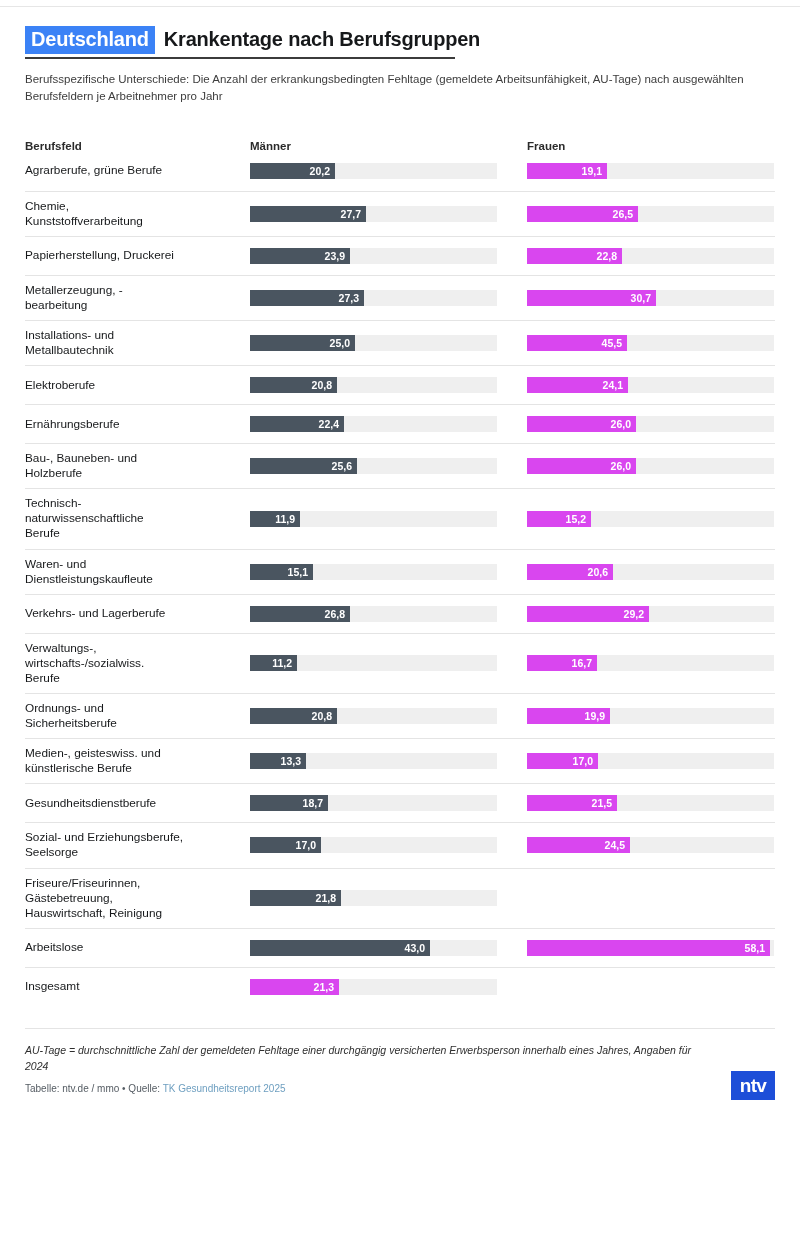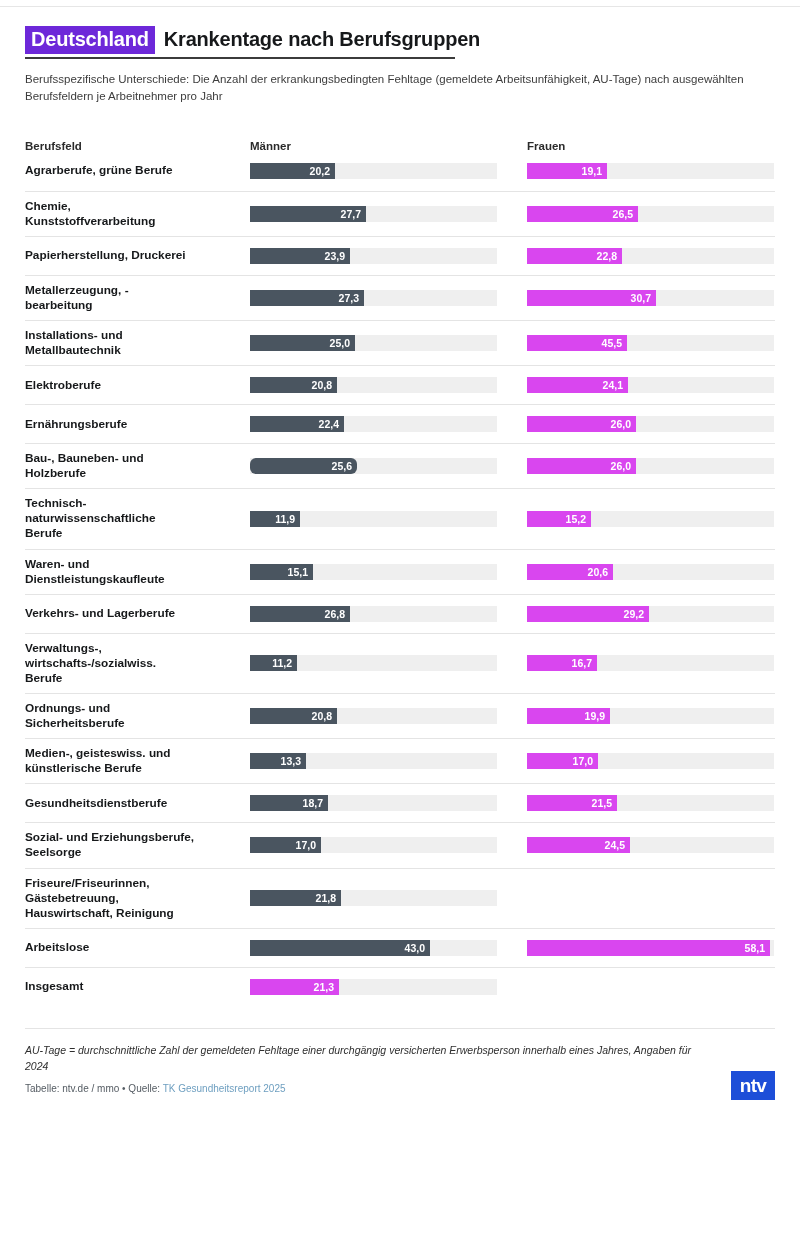--- a/index.html
+++ b/index.html
@@ -42,21 +42,21 @@
   }
   .headline {
     display: flex;
     align-items: baseline;
     gap: 9px;
     border-bottom: 2px solid #3b3b3b;
     padding-bottom: 3px;
     width: 430px;
   }
   .kicker {
-    background: #6d28d9;
+    background: #3b82f6;
     color: #ffffff;
     font-size: 20px;
     font-weight: bold;
     line-height: 1.15;
     padding: 2px 6px 3px 6px;
     letter-spacing: -0.2px;
     white-space: nowrap;
   }
   .headline-main {
     font-size: 20px;
@@ -97,21 +97,21 @@
     min-height: 39px;
     padding: 7px 0;
     box-sizing: border-box;
   }
   .row:first-child { border-top: none; }
 
   .row-label {
     width: 225px;
     flex: 0 0 225px;
     font-size: 11.8px;
-    font-weight: bold;
+    font-weight: normal;
     line-height: 1.28;
     color: #16181a;
     padding-right: 24px;
     box-sizing: border-box;
   }
 
   .bar-cell-men   { width: 277px; flex: 0 0 277px; }
   .bar-cell-women { width: 248px; flex: 0 0 248px; }
 
   .track {
@@ -322,21 +322,21 @@
               <div class="bar women" style="width: 109px;">
                 <span class="bar-value">26,0</span>
               </div>
             </div>
           </div>
         </div>
         <div class="row">
           <div class="row-label">Bau-, Bauneben- und<br>Holzberufe</div>
           <div class="bar-cell-men">
             <div class="track">
-              <div class="bar" style="width: 107px; border-radius: 6px;">
+              <div class="bar" style="width: 107px;">
                 <span class="bar-value">25,6</span>
               </div>
             </div>
           </div>
           <div class="bar-cell-women">
             <div class="track">
               <div class="bar women" style="width: 109px;">
                 <span class="bar-value">26,0</span>
               </div>
             </div>

